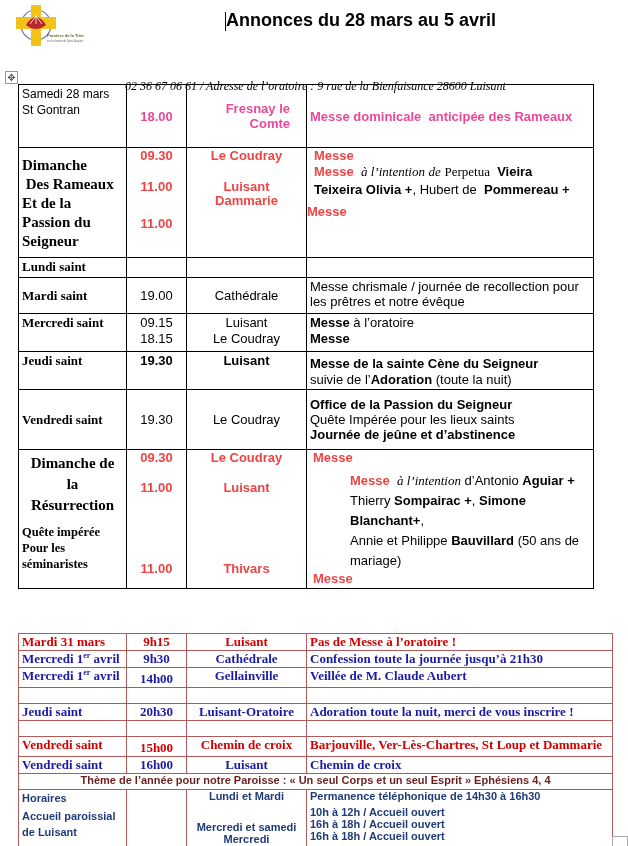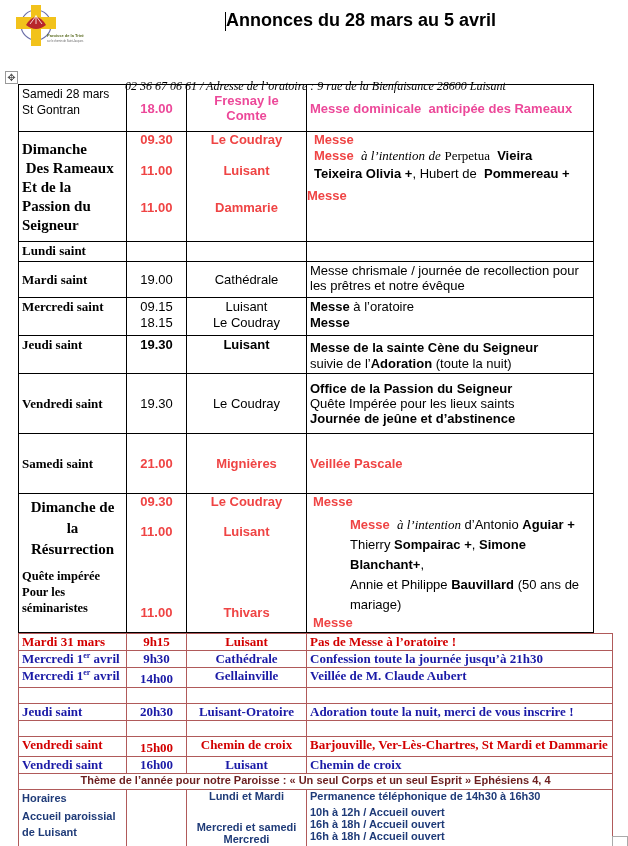--- a/index.html
+++ b/index.html
@@ -56,41 +56,41 @@
       <col>
     </colgroup>
 
   <tbody>
       <tr style="height:37px">
     <td style="font-size:12px;line-height:16px;">
       <span class="line">Samedi 28 mars</span>
       <span class="line">St Gontran</span>
     </td>
     <td class="c b navy" style="vertical-align:middle;">18.00</td>
-    <td class="c b navy" style="vertical-align:middle;padding:8px;">Fresnay le Comte</td>
+    <td class="c b navy" style="vertical-align:middle;padding:16px;text-align:right;">Fresnay le Comte</td>
     <td class="b navy" style="vertical-align:middle;white-space:pre;">Messe dominicale  anticipée des Rameaux</td>
   </tr>
 
   <tr style="height:110px">
     <td class="serifb" style="font-size:15px;line-height:19px;padding-top:8px;">
       <span class="line">Dimanche</span>
       <span class="line" style="white-space:pre;"> Des Rameaux</span>
       <span class="line">Et de la</span>
       <span class="line">Passion du</span>
       <span class="line">Seigneur</span>
     </td>
     <td class="c b red" style="line-height:14px;">
       <span class="line">09.30</span>
       <span class="line" style="margin-top:17px">11.00</span>
       <span class="line" style="margin-top:23px">11.00</span>
     </td>
     <td class="c b red" style="line-height:14px;">
       <span class="line">Le Coudray</span>
       <span class="line" style="margin-top:17px">Luisant</span>
-      <span class="line" style="margin-top:23px">Dammarie</span>
+      <span class="line" style="">Dammarie</span>
     </td>
     <td style="padding-left:0;line-height:18px;">
       <span class="line b red" style="padding-left:7px;line-height:14px;">Messe</span>
       <div style="padding-left:7px;">
         <span class="b red">Messe</span>&nbsp;
         <span class="ital">à l’intention</span>
         <span class="ital">de</span>
         <span class="serif">Perpetua</span>&nbsp;
         <span class="b">Vieira</span><br>
         <span class="b">Teixeira Olivia +</span><span style="white-space:pre">, Hubert de </span>
@@ -144,26 +144,20 @@
     <td class="serifb" style="vertical-align:middle;font-size:13px;">Vendredi saint</td>
     <td class="c" style="vertical-align:middle;">19.30</td>
     <td class="c" style="vertical-align:middle;">Le Coudray</td>
     <td style="vertical-align:middle;line-height:15px;">
       <span class="line b">Office de la Passion du Seigneur</span>
       <span class="line">Quête Impérée pour les lieux saints</span>
       <span class="line b">Journée de jeûne et d’abstinence</span>
     </td>
   </tr>
 
-  <tr style="height:60px">
-    <td class="serifb" style="vertical-align:middle;font-size:13px;">Samedi saint</td>
-    <td class="c b red" style="vertical-align:middle;">21.00</td>
-    <td class="c b red" style="vertical-align:middle;">Mignières</td>
-    <td class="b red" style="vertical-align:middle;">Veillée Pascale</td>
-  </tr>
 
   <tr style="height:132px">
     <td class="serifb" style="padding-top:3px;">
       <div class="c" style="font-size:15px;line-height:21px;">
         <span class="line">Dimanche de</span>
         <span class="line">la</span>
         <span class="line">Résurrection</span>
       </div>
       <div style="font-size:12.5px;line-height:16px;margin-top:8px;">
         <span class="line">Quête impérée</span>
@@ -236,21 +230,21 @@
     <tr style="height:16px">
       <td></td>
         <td></td>
         <td></td>
         <td></td>
     </tr>
     <tr style="height:20px">
       <td class="red2">Vendredi saint</td>
       <td class="red2 c" style="vertical-align:bottom">15h00</td>
       <td class="red2 c">Chemin de croix</td>
-      <td class="red2">Barjouville, Ver-Lès-Chartres, St Mardi et Dammarie</td>
+      <td class="red2">Barjouville, Ver-Lès-Chartres, St Loup et Dammarie</td>
     </tr>
     <tr style="height:16px">
       <td class="blue2">Vendredi saint</td>
       <td class="blue2 c">16h00</td>
       <td class="blue2 c">Luisant</td>
       <td class="blue2">Chemin de croix</td>
     </tr>
     <tr style="height:15px">
       <td colspan="4" class="theme">Thème de l’année pour notre Paroisse : « Un seul Corps et un seul Esprit » Ephésiens 4, 4</td>
     </tr>

